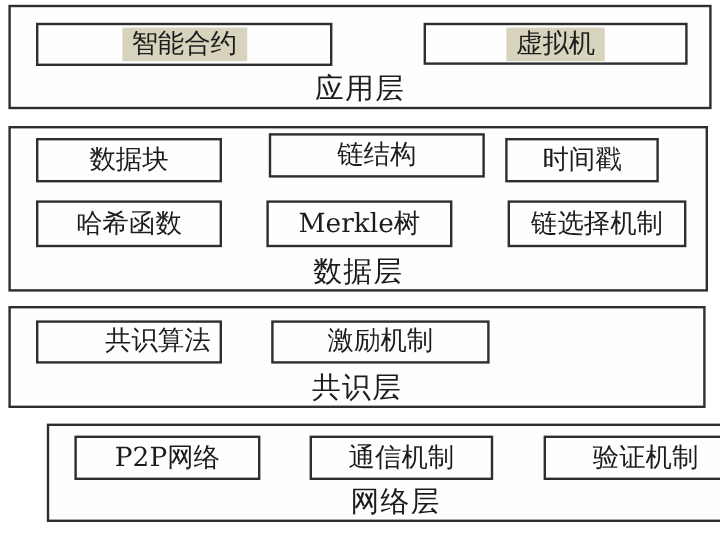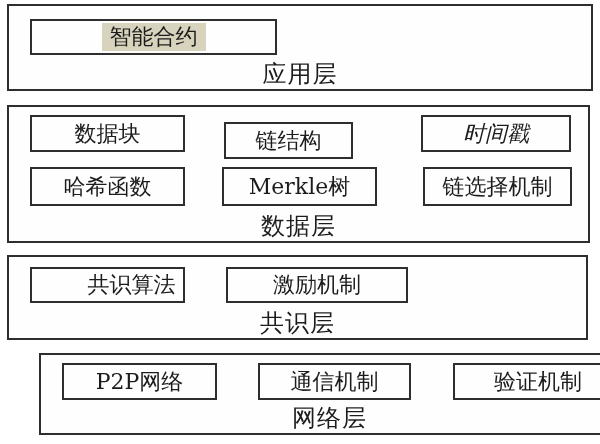--- a/index.html
+++ b/index.html
@@ -34,31 +34,34 @@
 </style>
 </head>
 <body>
 
 <div class="stage">
 
   <div class="outer" style="left:7px;top:4px;width:586px;height:87px;">
     <div class="cell" style="left:21px;top:13px;width:247px;height:36px;">
       <span class="hl">智能合约</span>
     </div>
+    <div class="cell" style="left:344px;top:13px;width:220px;height:35px;">
+      <span class="hl">虚拟机</span>
+    </div>
     <div class="layer-label">应用层</div>
   </div>
 
   <div class="outer" style="left:7px;top:105px;width:583px;height:138px;">
     <div class="cell" style="left:21px;top:8px;width:155px;height:37px;">
       <span class="txt">数据块</span>
     </div>
-    <div class="cell" style="left:215px;top:15px;width:129px;height:37px;text-align:right;">
+    <div class="cell" style="left:215px;top:4px;width:180px;height:37px;text-align:right;">
       <span class="txt">链结构</span>
     </div>
-    <div class="cell" style="left:412px;top:8px;width:150px;height:37px;font-style:italic;">
+    <div class="cell" style="left:412px;top:8px;width:128px;height:37px;">
       <span class="txt">时间戳</span>
     </div>
     <div class="cell" style="left:21px;top:60px;width:155px;height:39px;">
       <span class="txt">哈希函数</span>
     </div>
     <div class="cell" style="left:213px;top:60px;width:155px;height:39px;">
       <span class="txt">Merkle树</span>
     </div>
     <div class="cell" style="left:414px;top:60px;width:149px;height:39px;">
       <span class="txt">链选择机制</span>

